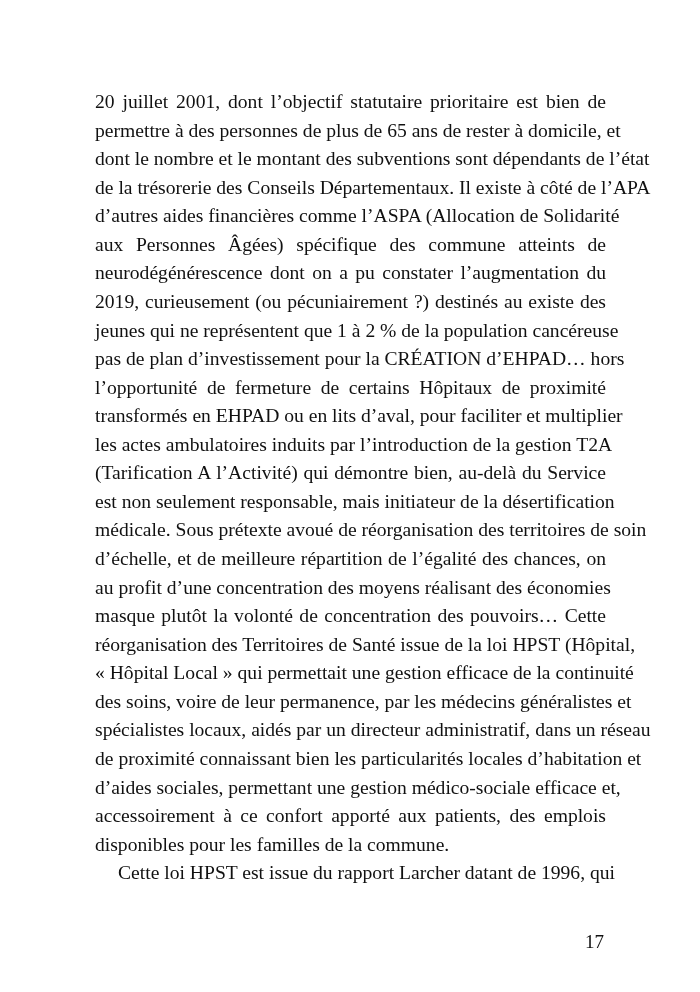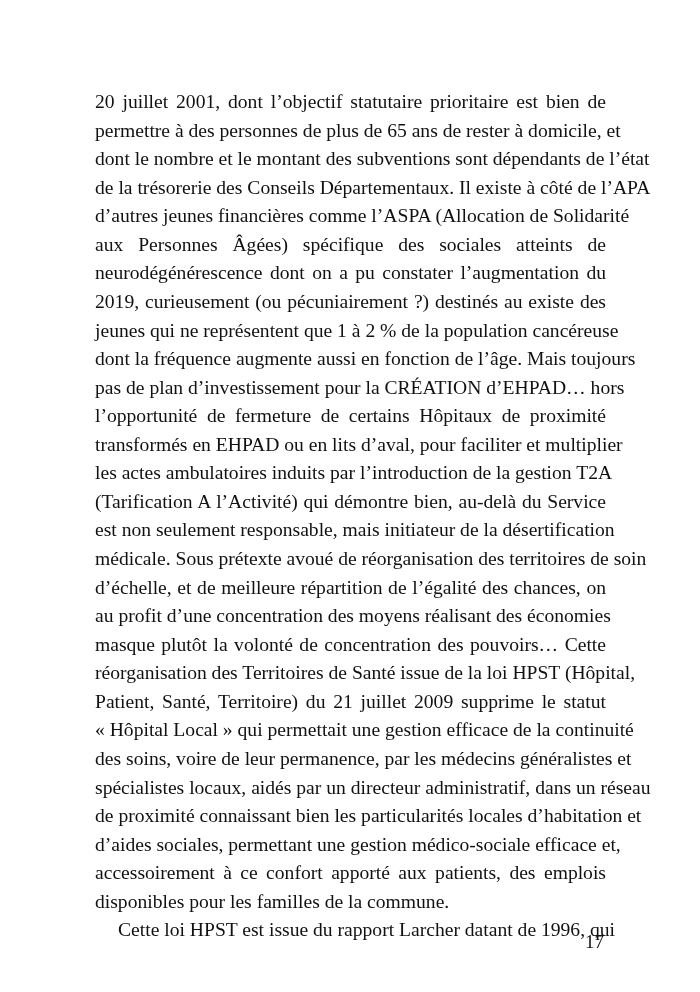--- a/index.html
+++ b/index.html
@@ -57,38 +57,36 @@
 </head>
 <body>
 
 <div class="page">
   <div class="text-block">
     <div>
       <span class="line">20 juillet 2001, dont l’objectif statutaire prioritaire est bien de</span>
       <span class="line">permettre à des personnes de plus de 65 ans de rester à domicile, et</span>
       <span class="line">dont le nombre et le montant des subventions sont dépendants de l’état</span>
       <span class="line">de la trésorerie des Conseils Départementaux. Il existe à côté de l’APA</span>
-      <span class="line">d’autres jeunes financières comme l’ASPA (Allocation de Solidarité</span>
-      <span class="line">aux Personnes Âgées) spécifique des sociales atteints de</span>
+      <span class="line">d’autres aides financières comme l’ASPA (Allocation de Solidarité</span>
+      <span class="line">aux Personnes Âgées) spécifique des commune atteints de</span>
       <span class="line">neurodégénérescence dont on a pu constater l’augmentation du</span>
       <span class="line">2019, curieusement (ou pécuniairement ?) destinés au existe des</span>
       <span class="line">jeunes qui ne représentent que 1 à 2 % de la population cancéreuse</span>
-      <span class="line">dont la fréquence augmente aussi en fonction de l’âge. Mais toujours</span>
       <span class="line">pas de plan d’investissement pour la CRÉATION d’EHPAD… hors</span>
       <span class="line">l’opportunité de fermeture de certains Hôpitaux de proximité</span>
       <span class="line">transformés en EHPAD ou en lits d’aval, pour faciliter et multiplier</span>
       <span class="line">les actes ambulatoires induits par l’introduction de la gestion T2A</span>
       <span class="line">(Tarification A l’Activité) qui démontre bien, au-delà du Service</span>
       <span class="line">est non seulement responsable, mais initiateur de la désertification</span>
       <span class="line">médicale. Sous prétexte avoué de réorganisation des territoires de soin</span>
       <span class="line">d’échelle, et de meilleure répartition de l’égalité des chances, on</span>
       <span class="line">au profit d’une concentration des moyens réalisant des économies</span>
       <span class="line">masque plutôt la volonté de concentration des pouvoirs… Cette</span>
       <span class="line">réorganisation des Territoires de Santé issue de la loi HPST (Hôpital,</span>
-      <span class="line">Patient, Santé, Territoire) du 21 juillet 2009 supprime le statut</span>
       <span class="line">« Hôpital Local » qui permettait une gestion efficace de la continuité</span>
       <span class="line">des soins, voire de leur permanence, par les médecins généralistes et</span>
       <span class="line">spécialistes locaux, aidés par un directeur administratif, dans un réseau</span>
       <span class="line">de proximité connaissant bien les particularités locales d’habitation et</span>
       <span class="line">d’aides sociales, permettant une gestion médico-sociale efficace et,</span>
       <span class="line">accessoirement à ce confort apporté aux patients, des emplois</span>
       <span class="line last">disponibles pour les familles de la commune.</span>
     </div>
     <div>
       <span class="line indent">Cette loi HPST est issue du rapport Larcher datant de 1996, qui</span>

